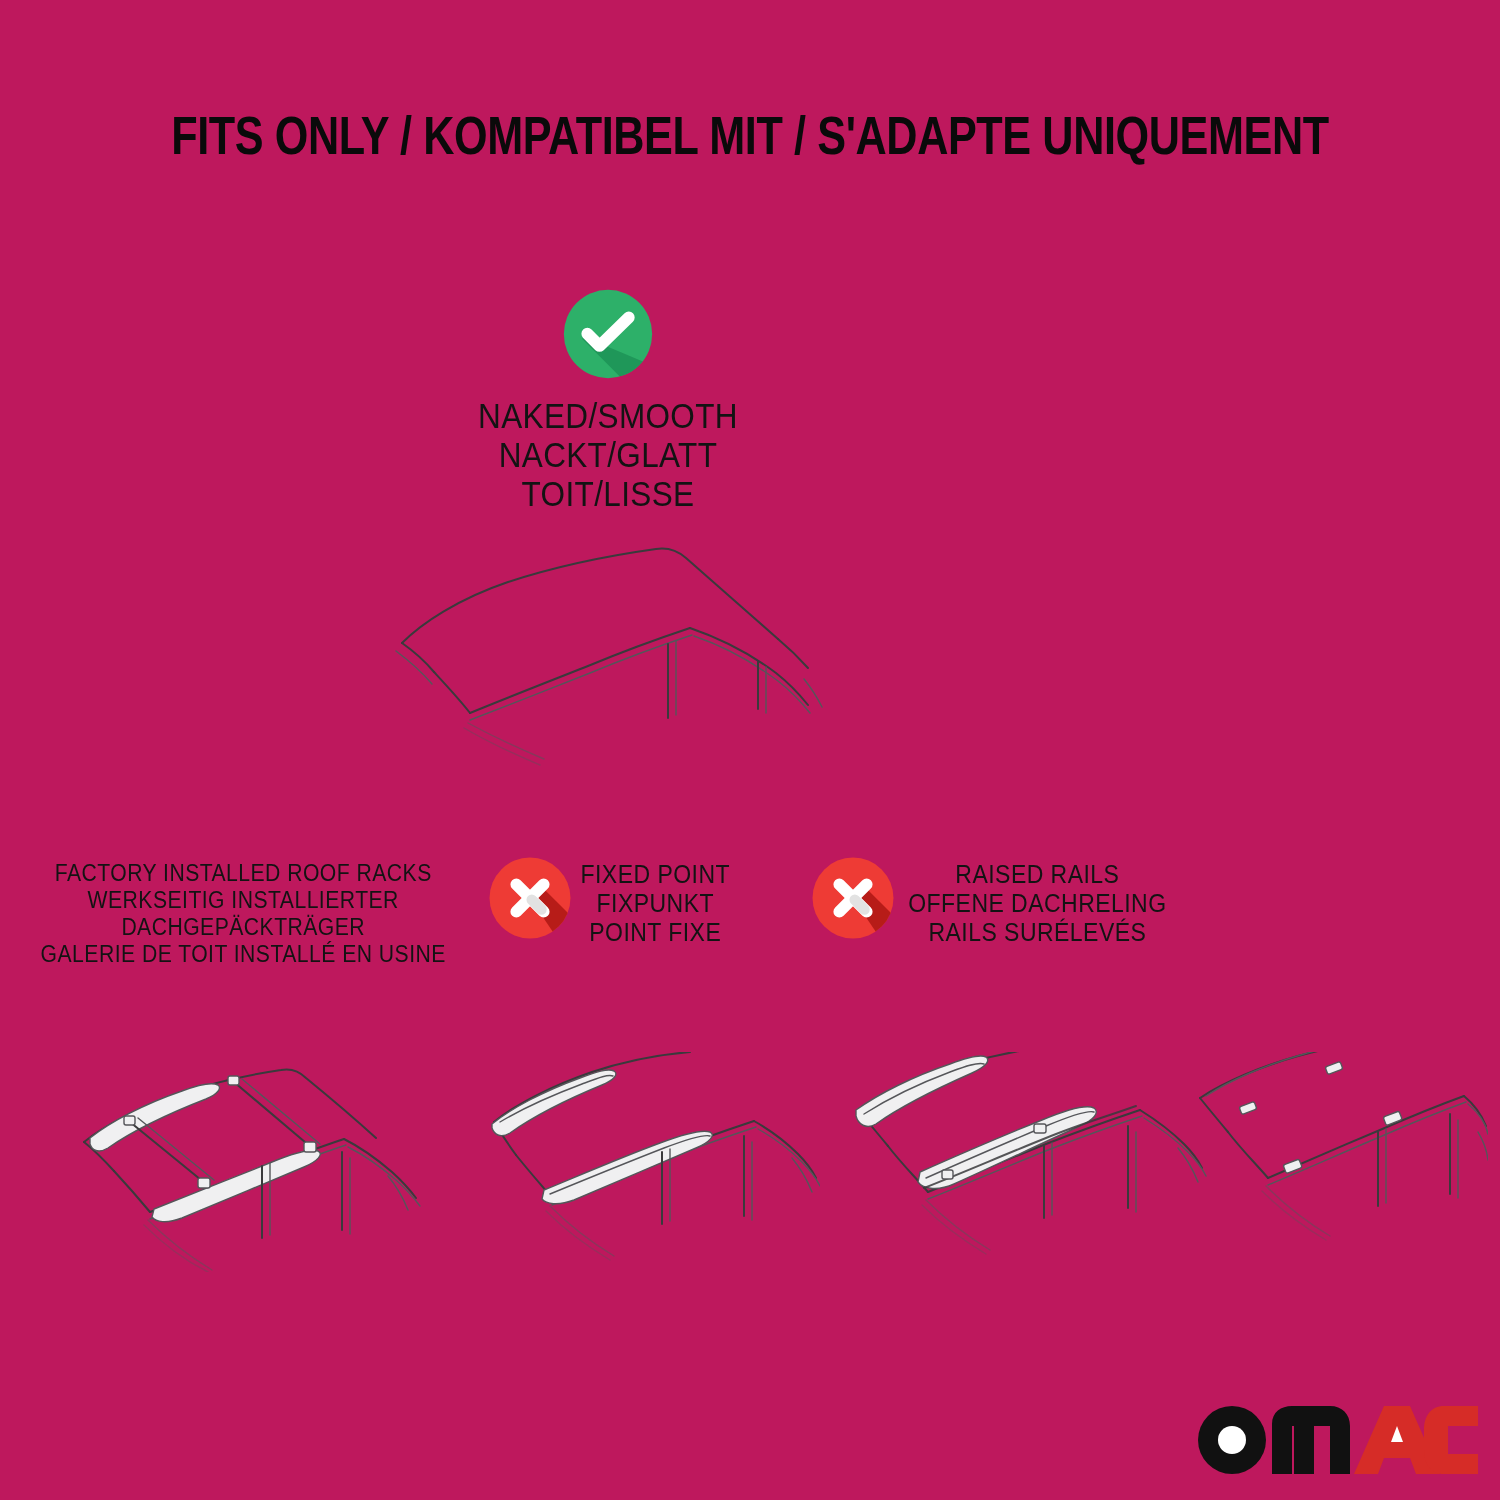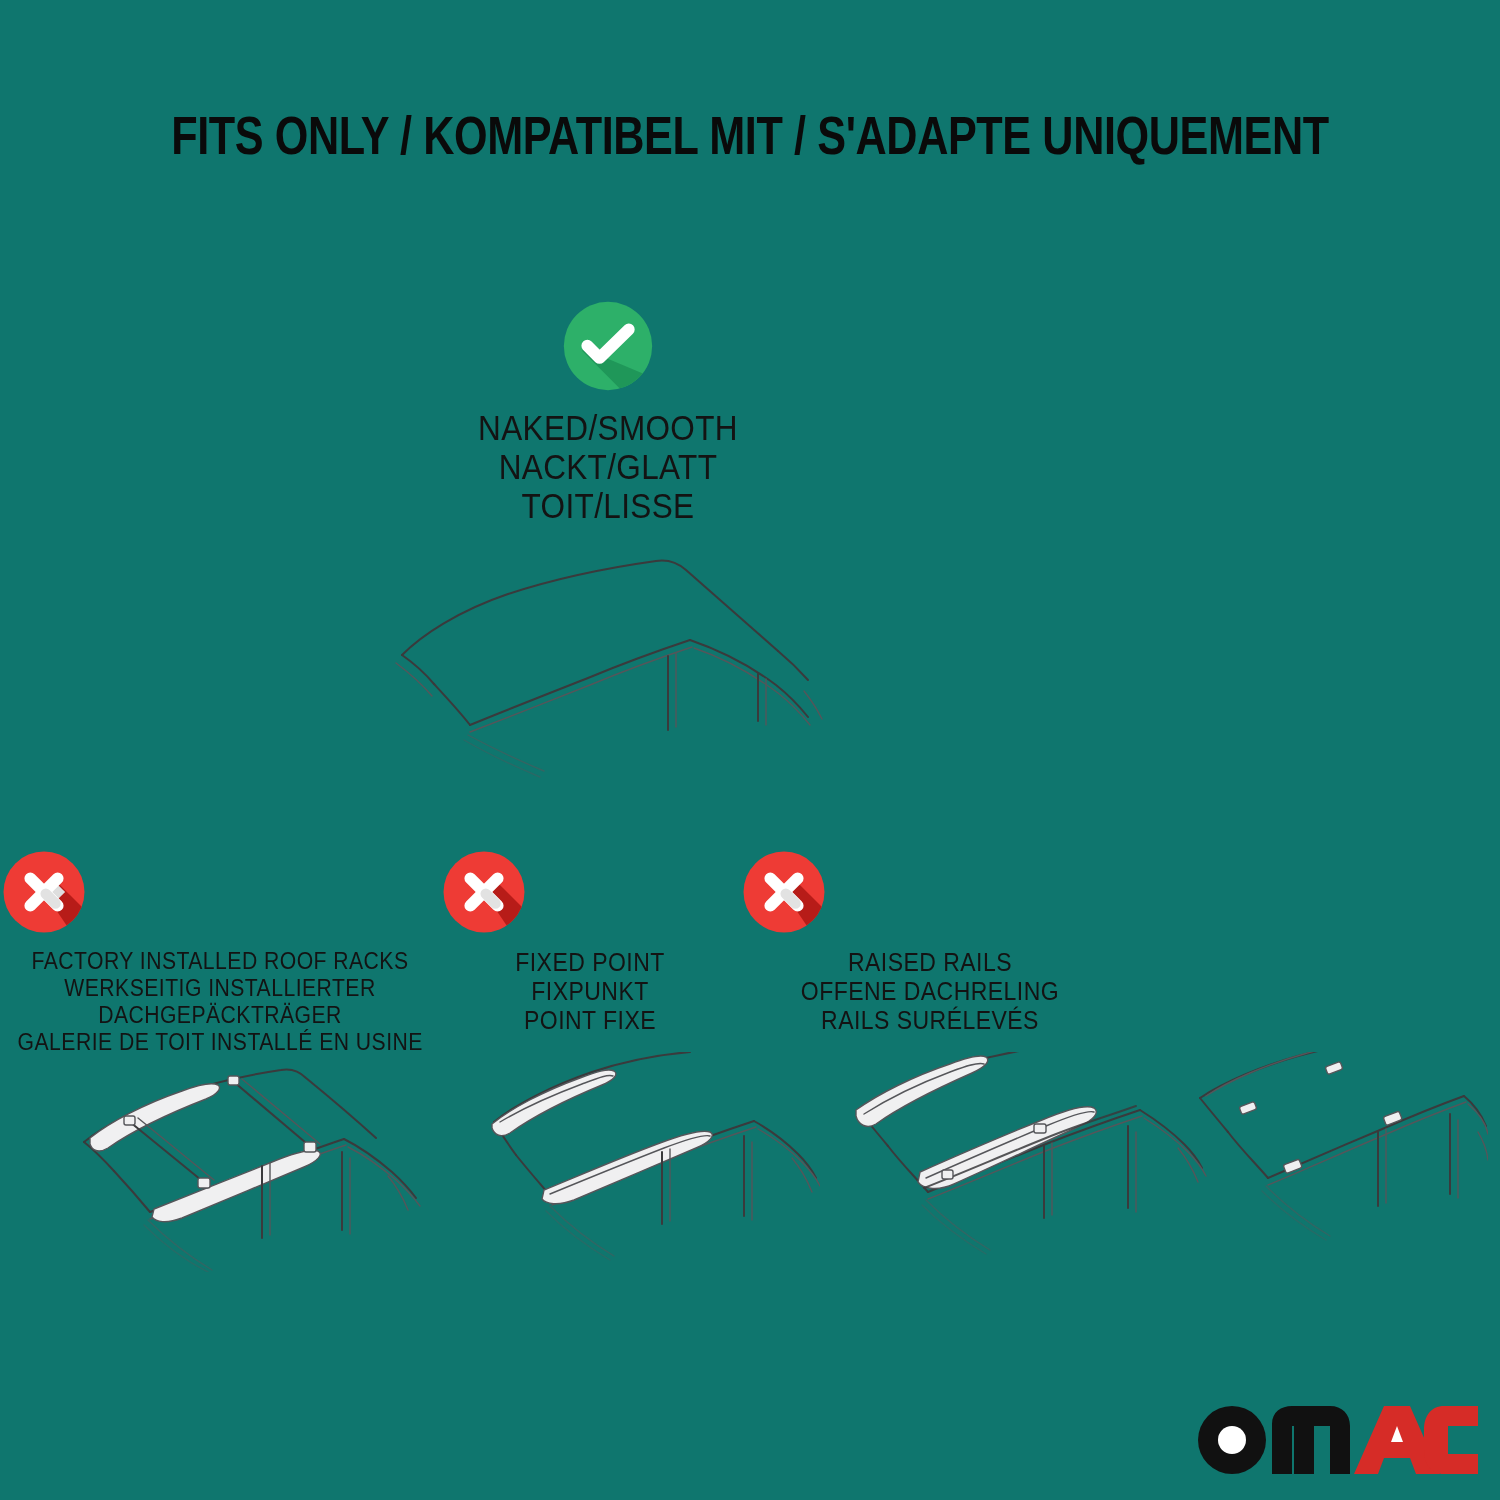--- a/index.html
+++ b/index.html
@@ -12,21 +12,21 @@
     height: 1500px;
     font-family: "Liberation Sans", sans-serif;
     color: #141414;
     overflow: hidden;
     position: relative;
   }
   #page {
     position: relative;
     width: 1500px;
     height: 1500px;
-    background: #0f766e;
+    background: #be185d;
   }
 
   
   .title {
     position: absolute;
     left: 0;
     top: 104px;
     width: 1500px;
     text-align: center;
     font-family: "Liberation Sans Narrow", "Liberation Sans", sans-serif;
@@ -36,21 +36,21 @@
     transform: scaleX(0.80);
     transform-origin: 50% 50%;
     white-space: nowrap;
     color: #0a0a0a;
   }
 
   
   .hero {
     position: absolute;
     left: 0;
-    top: 298px;
+    top: 286px;
     width: 1216px;
   }
   .hero-badge {
     width: 96px;
     height: 96px;
     margin: 0 auto;
     display: block;
   }
   .hero-label {
     margin-top: 14px;
@@ -74,21 +74,23 @@
   .bad-row {
     position: absolute;
     left: 0;
     top: 848px;
     width: 1500px;
     display: flex;
     align-items: flex-start;
   }
   .bad-col {
     display: flex;
-    flex-direction: column;
+    flex-direction: row;
+    align-items: center;
+    margin-left: 23px;
   }
   .bad-col.c1 { width: 440px; }
   .bad-col.c2 { width: 380px; }
   .bad-col.c3 { width: 380px; }
   .bad-col.c4 { width: 300px; }
 
   .bad-badge {
     width: 88px;
     height: 88px;
     display: block;

